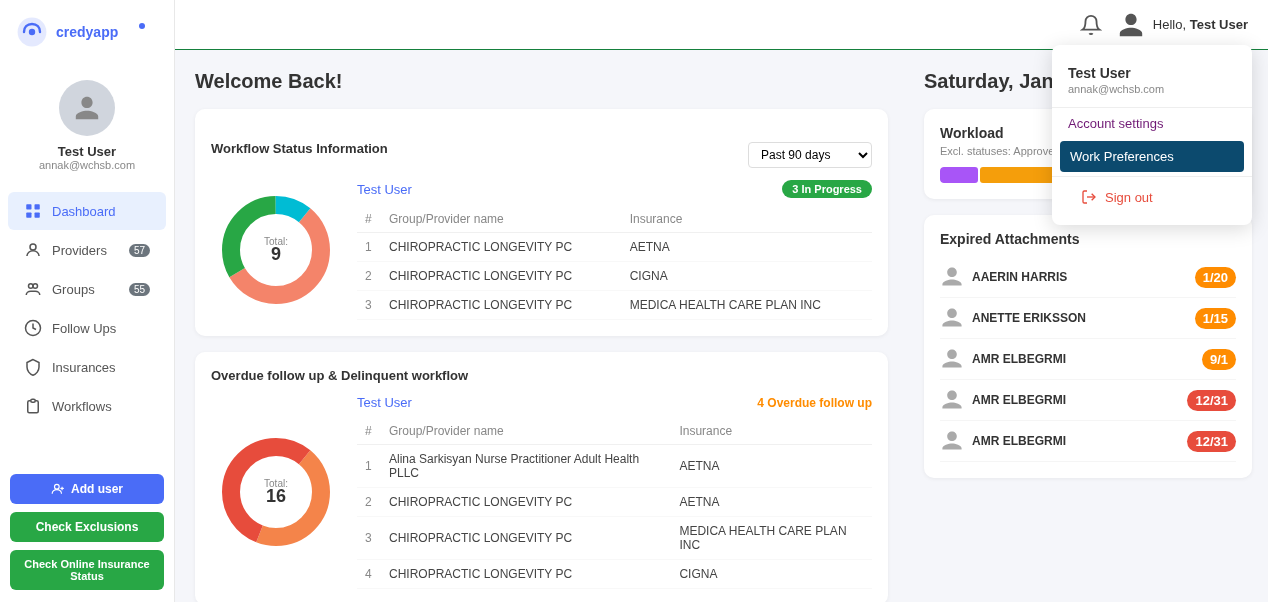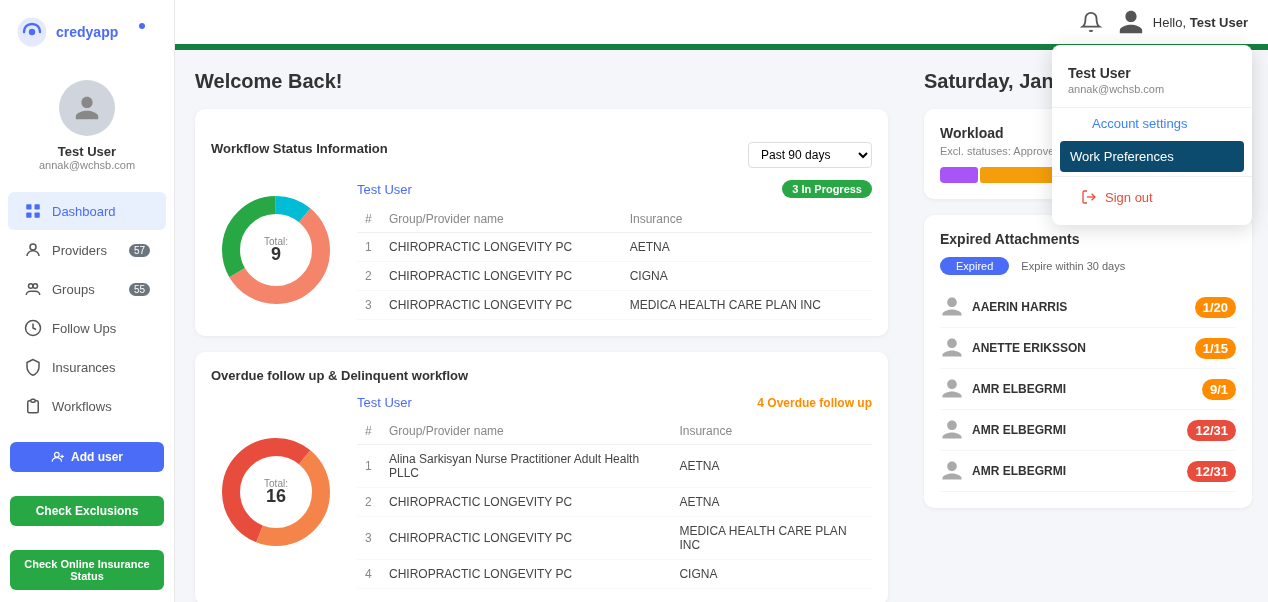--- a/index.html
+++ b/index.html
@@ -15,42 +15,42 @@
     .sidebar-avatar { display: flex; flex-direction: column; align-items: center; padding: 12px 0 16px; }
     .avatar-circle { width: 56px; height: 56px; border-radius: 50%; background: #d0d5dd; display: flex; align-items: center; justify-content: center; margin-bottom: 8px; }
     .avatar-circle svg { width: 28px; height: 28px; fill: #888; }
     .avatar-name { font-size: 13px; font-weight: 600; color: #333; }
     .avatar-email { font-size: 11px; color: #888; }
     .sidebar-nav { flex: 1; padding: 4px 0; }
     .nav-item { display: flex; align-items: center; gap: 10px; padding: 10px 16px; cursor: pointer; border-radius: 6px; margin: 1px 8px; color: #555; font-size: 13px; font-weight: 500; }
     .nav-item.active { background: #e8f0fe; color: #4a6cf7; }
     .nav-item .nav-icon { width: 18px; height: 18px; flex-shrink: 0; }
     .nav-badge { background: #6c757d; color: #fff; border-radius: 10px; font-size: 10px; padding: 1px 5px; margin-left: auto; }
-    .sidebar-actions { padding: 12px 10px; display: flex; flex-direction: column; gap: 24px; align-items: center; }
+    .sidebar-actions { padding: 12px 10px; display: flex; flex-direction: column; gap: 8px; align-items: center; }
     .btn-add-user { background: #4a6cf7; color: #fff; border: none; border-radius: 6px; padding: 8px 0; width: 100%; cursor: pointer; font-size: 12px; font-weight: 600; display: flex; align-items: center; justify-content: center; gap: 6px; }
     .btn-check-excl { background: #28a745; color: #fff; border: none; border-radius: 6px; padding: 8px 0; width: 100%; cursor: pointer; font-size: 12px; font-weight: 600; }
     .btn-check-online { background: #28a745; color: #fff; border: none; border-radius: 6px; padding: 8px 0; width: 100%; cursor: pointer; font-size: 11px; font-weight: 600; }
 
     
     .main { flex: 1; display: flex; flex-direction: column; overflow: hidden; }
 
     
-    .header { background: #fff; border-bottom: 6px solid #15803d; padding: 10px 20px; display: flex; align-items: center; justify-content: flex-end; gap: 12px; height: 50px; flex-shrink: 0; }
+    .header { background: #fff; border-bottom: 1px solid #15803d; padding: 10px 20px; display: flex; align-items: center; justify-content: flex-end; gap: 12px; height: 50px; flex-shrink: 0; }
     .header-bell { width: 28px; height: 28px; display: flex; align-items: center; justify-content: center; cursor: pointer; }
     .header-user { display: flex; align-items: center; gap: 8px; cursor: pointer; }
     .header-user-icon { width: 28px; height: 28px; }
     .header-user-label { font-size: 13px; font-weight: 500; }
     .header-user-label span { font-weight: 700; }
 
     
     .dropdown-overlay { position: absolute; top: 45px; right: 16px; background: #fff; border-radius: 8px; box-shadow: 0 4px 20px rgba(0,0,0,0.15); width: 200px; z-index: 100; padding: 12px 0; }
     .dropdown-user-info { padding: 8px 16px 12px; border-bottom: 1px solid #eee; }
     .dropdown-user-name { font-size: 14px; font-weight: 700; color: #333; }
     .dropdown-user-email { font-size: 11px; color: #888; margin-top: 2px; }
-    .dropdown-item { display: flex; align-items: center; gap: 8px; padding: 8px 16px; cursor: pointer; font-size: 13px; color: #3b82f6; margin-left: 24px; }
+    .dropdown-item { display: flex; align-items: center; gap: 8px; padding: 8px 16px; cursor: pointer; font-size: 13px; color: #701a75; }
     .dropdown-item.active { background: #0c4a6e; color: #fff; border-radius: 4px; margin: 2px 8px; padding: 8px 10px; }
     .dropdown-divider { height: 1px; background: #eee; margin: 4px 0; }
     .dropdown-signout { display: flex; align-items: center; gap: 8px; padding: 8px 29px; cursor: pointer; font-size: 13px; color: #e74c3c; }
 
     
     .content { display: flex; flex: 1; overflow: hidden; }
 
     
     .main-panel { flex: 1; padding: 20px; overflow-y: auto; }
     .page-title { font-size: 20px; font-weight: 700; color: #333; margin-bottom: 16px; }
@@ -365,24 +365,20 @@
               <div class="bar-segment" style="flex: 2 1 0%; background: rgb(168, 85, 247);"></div>
               <div class="bar-segment" style="flex: 5 1 0%; background: rgb(245, 158, 11);"></div>
               <div class="bar-segment" style="flex: 1 1 0%; background: rgb(99, 102, 241);"></div>
               <div class="bar-segment" style="flex: 3 1 0%; background: rgb(34, 197, 94);"></div>
               <div class="bar-segment" style="flex: 4 1 0%; background: rgb(96, 165, 250);"></div>
             </div>
         </div>
 
         <div class="expired-section">
           <div class="expired-title">Expired Attachments</div>
-          <div class="expired-legend">
-            <span class="legend-expired">Expired</span>
-            <span class="legend-within">Expire within 30 days</span>
-          </div>
           <div id="patients-list">
               <div class="patient-row">
       <div class="patient-info">
         <svg class="patient-icon" viewBox="0 0 24 24" fill="#aaa">
           <path d="M12 12c2.7 0 4.8-2.1 4.8-4.8S14.7 2.4 12 2.4 7.2 4.5 7.2 7.2 9.3 12 12 12zm0 2.4c-3.2 0-9.6 1.6-9.6 4.8v1.2h19.2v-1.2c0-3.2-6.4-4.8-9.6-4.8z"></path>
         </svg>
         <span class="patient-name">AAERIN HARRIS</span>
       </div>
       <span class="badge-count badge-orange">1/20</span>
     </div>

